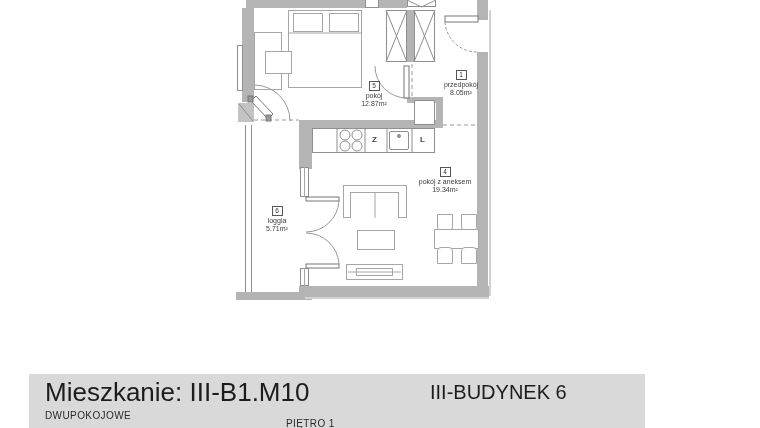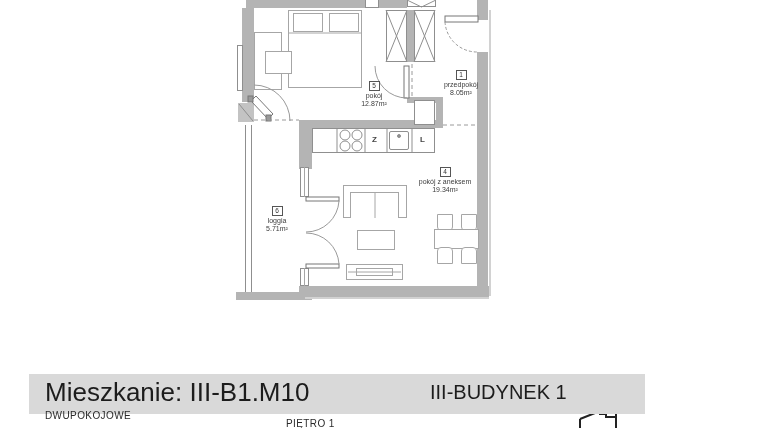--- a/index.html
+++ b/index.html
@@ -8,21 +8,21 @@
   .abs{position:absolute;}
   .w{position:absolute;background:var(--wall,#b4b4b4);}
   .f{position:absolute;background:#fff;border:1px solid #8f8f8f;box-sizing:border-box;}
   .fl{position:absolute;background:#fff;border:1px solid #a6a6a6;box-sizing:border-box;}
   .win{position:absolute;background:#fff;border:1px solid #8f8f8f;box-sizing:border-box;}
   svg.lines{position:absolute;left:0;top:0;pointer-events:none;}
   .roomlabel{position:absolute;text-align:center;color:#3c3c3c;font-size:7px;line-height:8px;}
   .roomnum{display:inline-block;min-width:7px;padding:0 1px;height:8px;line-height:8px;
            border:1px solid #555;background:#fff;font-size:6.5px;color:#333;margin-bottom:1px;}
   .kletter{position:absolute;font-size:8px;font-weight:bold;color:#444;}
-  #footer-strip{position:absolute;left:29px;top:374px;width:616px;height:40px;
+  #footer-strip{position:absolute;left:29px;top:374px;width:616px;height:54px;
                 background:var(--footer_bg,#d9d9d9);}
   #apt-title{position:absolute;left:16px;top:3px;font-size:26px;color:var(--text,#1c1c1c);}
   #bldg-label{position:absolute;left:401px;top:7px;font-size:20px;color:var(--text,#1c1c1c);}
   #apt-type{position:absolute;left:16px;top:36px;font-size:10px;color:#2a2a2a;letter-spacing:.4px;text-align:center;}
   #floor-label{position:absolute;left:257px;top:36px;font-size:10px;color:#2a2a2a;letter-spacing:.4px;margin-top:8px;}
 </style>
 </head>
 <body>
 
 <div id="canvas">
@@ -152,18 +152,18 @@
     <span>19.34m²</span>
   </div>
   <div class="roomlabel" style="left:247px;top:206px;width:60px">
     <span class="roomnum">6</span><br>
     <span>loggia</span><br>
     <span>5.71m²</span>
   </div>
 
   <div id="footer-strip">
     <div id="apt-title">Mieszkanie: III-B1.M10</div>
-    <div id="bldg-label">III-BUDYNEK 1</div>
+    <div id="bldg-label">III-BUDYNEK 6</div>
     <div id="apt-type">DWUPOKOJOWE</div>
     <div id="floor-label">PIĘTRO 1</div>
   </div>
 
 </div>
 
 </body></html>

